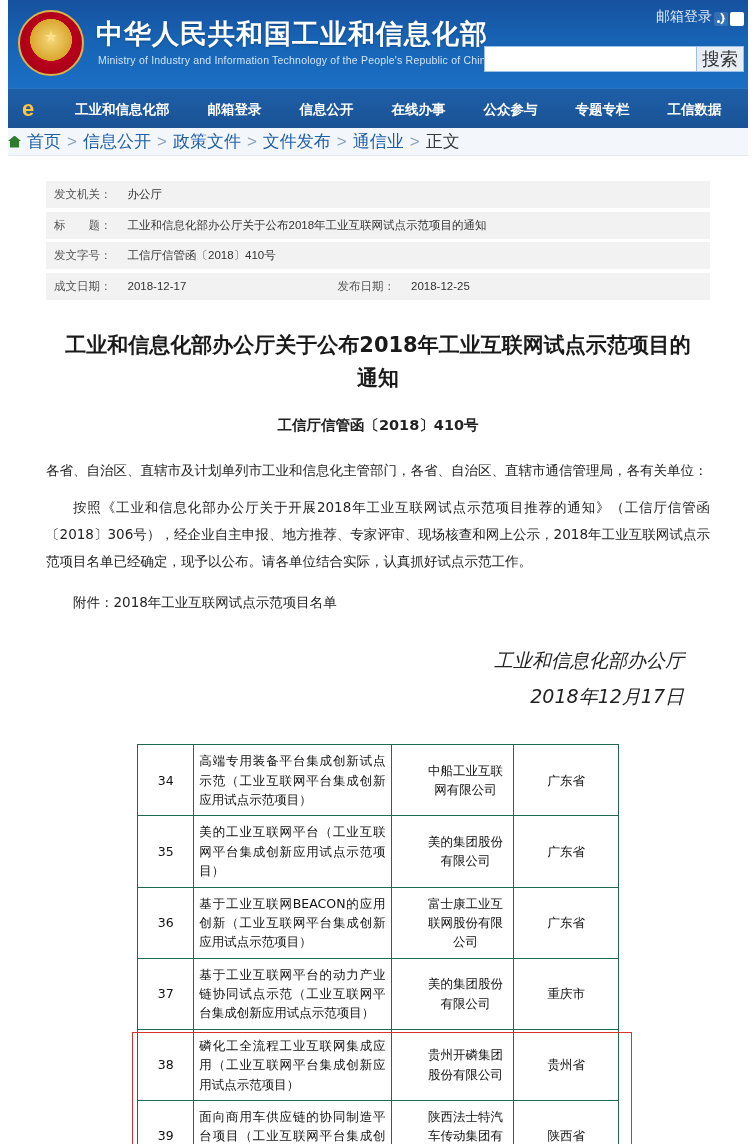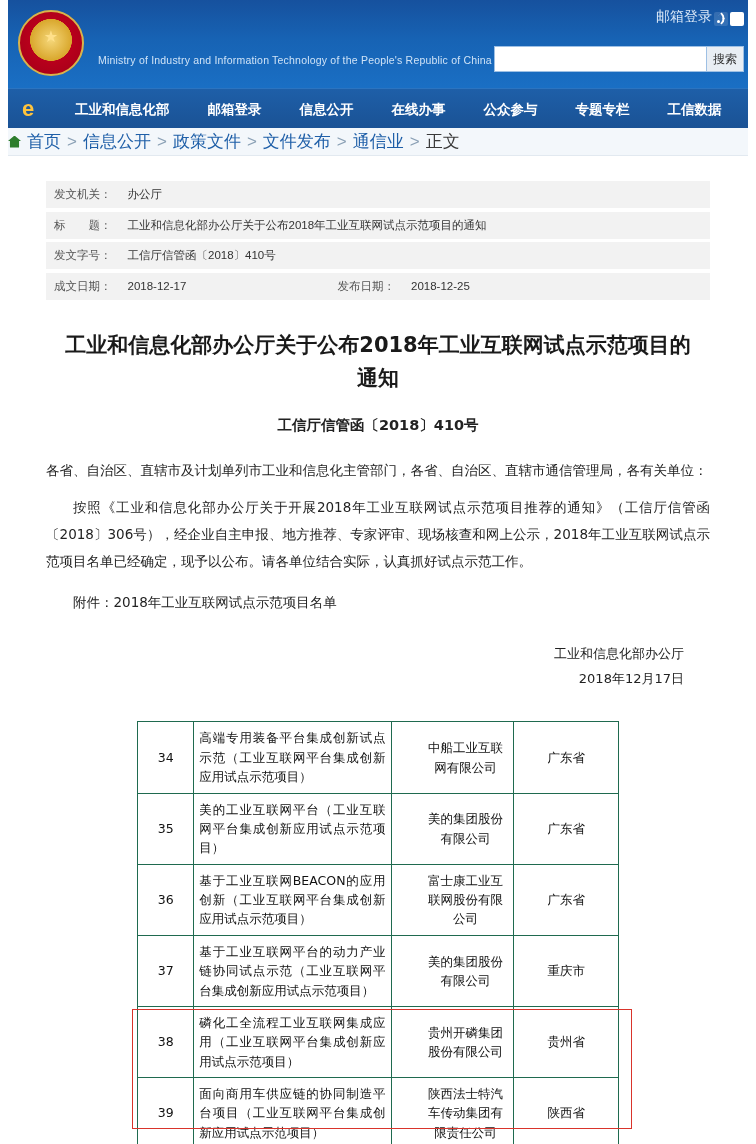--- a/index.html
+++ b/index.html
@@ -77,24 +77,24 @@
   .searchbox input {
     width: 212px; height: 26px;
     border: 1px solid #9ec0e4;
     border-right: none;
     padding: 0 8px;
     font-size: 12px;
     background: #ffffff;
     outline: none;
   }
   .searchbox .sbtn {
-    width: 38px; height: 26px;
+    width: 48px; height: 26px;
     background: #e9eef4;
     border: 1px solid #9ec0e4;
-    font-size: 12px; color: #333;
+    font-size: 18px; color: #333;
     display: flex; align-items: center; justify-content: center;
     cursor: pointer;
   }
 
   
   .navbar {
     height: 40px;
     background: linear-gradient(to bottom, #1e5fa8 0%, #1a5295 100%);
     display: flex; align-items: center;
     border-top: 1px solid #2c74c0;
@@ -175,25 +175,26 @@
     line-height: 2.0;
     color: #222;
     margin: 0 0 10px 0;
     text-align: justify;
     font-family: "DejaVu Sans", "Liberation Sans", sans-serif;
   }
   .doc-p.indent { text-indent: 2em; }
   .doc-attach { margin-top: 14px; }
   .sign {
     text-align: right;
-    font-size: 13px;
+    font-size: 19px;
     line-height: 1.9;
     margin-top: 26px;
     padding-right: 26px;
     font-family: "DejaVu Sans", "Liberation Sans", sans-serif;
+    font-style: italic;
   }
 
   
   .attach-area {
     background: #ffffff;
     padding: 24px 0 0 0;
   }
   .att-table {
     border-collapse: collapse;
     margin: 0 auto;
@@ -229,20 +230,21 @@
 </style>
 </head>
 <body>
 
 <div class="page">
 
   <div class="masthead">
     <div class="emblem">
       <span class="star">★</span>
     </div>
+    <div class="title-cn">中华人民共和国工业和信息化部</div>
     <div class="title-en">Ministry of Industry and Information Technology of the People's Republic of China</div>
 
     <div class="top-links">
       <a class="lk" href="#">邮箱登录</a>
       <span class="icon-rss"></span>
       <span class="icon-wb"></span>
     </div>
 
     <div class="searchbox">
       <input type="text" placeholder="" style="">

